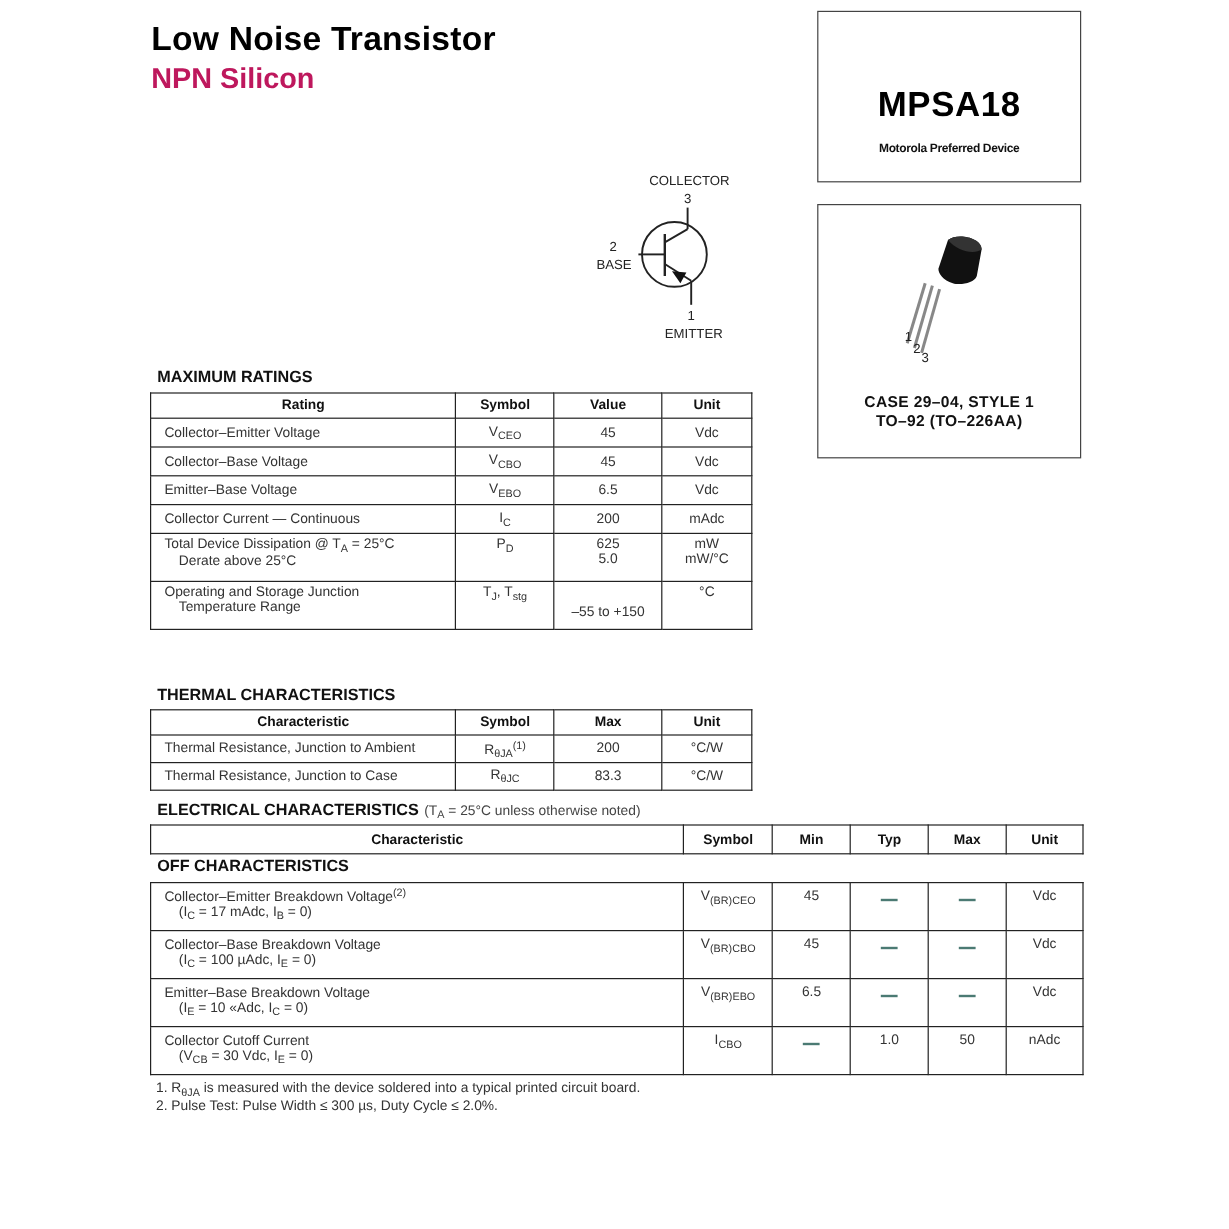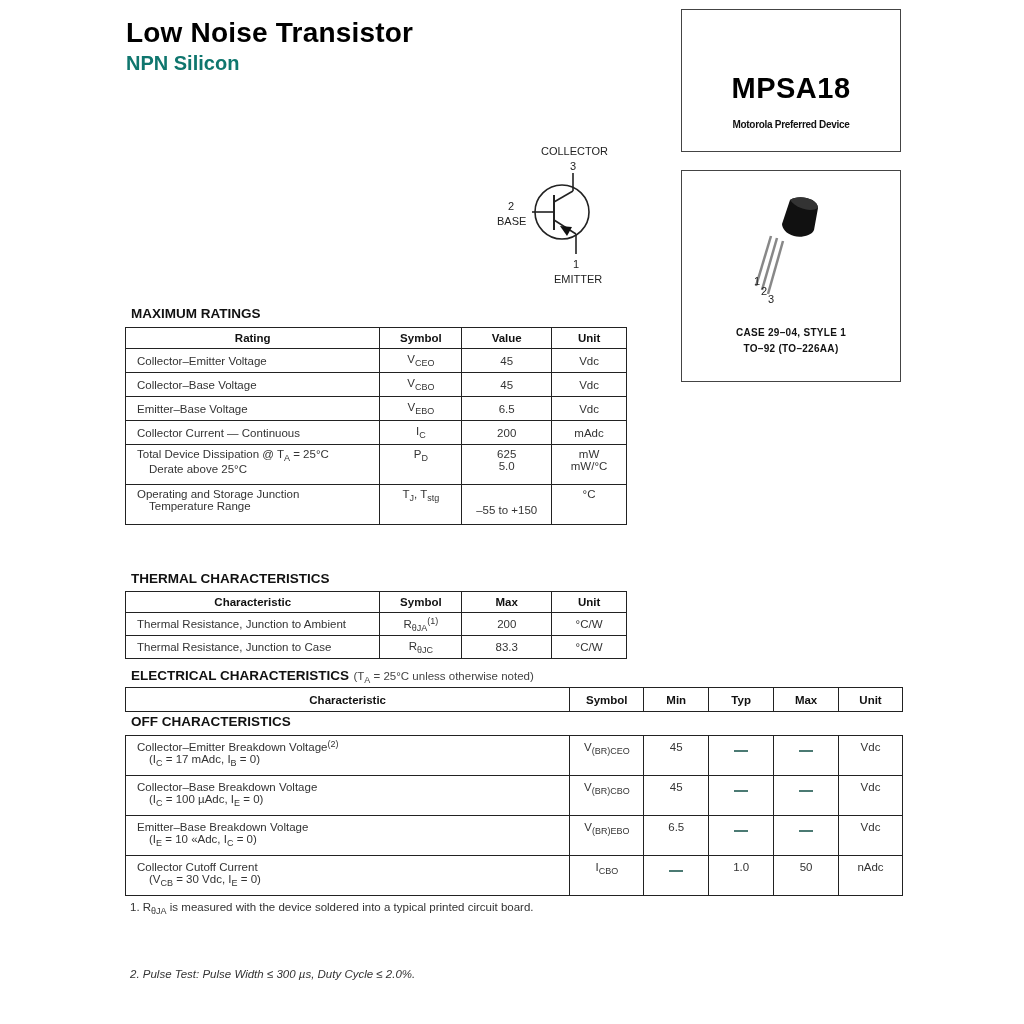--- a/index.html
+++ b/index.html
@@ -1,25 +1,25 @@
 <!DOCTYPE html>
 <html><head>
 <meta charset="utf-8">
 <style>
   html, body { margin: 0; padding: 0; background: #ffffff; }
   body { width: 1024px; height: 1024px; position: relative; overflow: hidden;
          font-family: "Liberation Sans", sans-serif; color: #1a1a1a; }
   .abs { position: absolute; }
   .title { left: 126px; top: 17px; font-size: 28px; font-weight: bold; color: #000; letter-spacing: 0.2px; }
-  .subtitle { left: 126px; top: 52px; font-size: 20px; font-weight: bold; color: #0f766e; }
+  .subtitle { left: 126px; top: 52px; font-size: 24px; font-weight: bold; color: #be185d; }
   .partbox { left: 681px; top: 9px; width: 220px; height: 143px; border: 1.5px solid #444; box-sizing: border-box; }
   .partnum { position: absolute; left: 0; right: 0; top: 62px; text-align: center; font-size: 29px; font-weight: bold; color: #000; letter-spacing: 0.5px; }
   .preferred { position: absolute; left: 0; right: 0; top: 109px; text-align: center; font-size: 10px; font-weight: bold; color: #111; letter-spacing: -0.3px; }
   .casebox { left: 681px; top: 170px; width: 220px; height: 212px; border: 1.5px solid #444; box-sizing: border-box; }
-  .caseline { position: absolute; left: 0; right: 0; text-align: center; font-size: 10px; font-weight: bold; color: #111; letter-spacing: 0.3px; }
+  .caseline { position: absolute; left: 0; right: 0; text-align: center; font-size: 13px; font-weight: bold; color: #111; letter-spacing: 0.3px; }
   .pin-num { position: absolute; font-size: 11px; color: #222; }
   .schem-label { position: absolute; font-size: 11px; color: #222; }
   .sec-head { font-size: 13.5px; font-weight: bold; color: #111; }
   table { border-collapse: collapse; position: absolute; }
   td, th { border: 1.6px solid #222; font-size: 11.5px; color: #333; padding: 0; vertical-align: top; }
   th { font-weight: bold; color: #111; text-align: center; vertical-align: middle; height: 20px; }
   td.c { text-align: center; }
   td.l { padding-left: 11px; }
   .line2 { padding-left: 12px; }
   sub { font-size: 9px; vertical-align: -3px; }
@@ -247,13 +247,13 @@
         <td class="c" style="padding-top:5px"><span>I</span><sub>CBO</sub></td>
         <td class="c" style="padding-top:8px"><span class="dash"></span></td>
         <td class="c" style="padding-top:5px">1.0</td>
         <td class="c" style="padding-top:5px">50</td>
         <td class="c" style="padding-top:5px">nAdc</td>
       </tr>
     </tbody>
 </table>
 
 <div class="abs foot" style="top:901px;"><span>1.  R</span><sub>θJA</sub><span> is measured with the device soldered into a typical printed circuit board.</span></div>
-<div class="abs foot" style="top:968px;font-style:italic;">2.  Pulse Test: Pulse Width ≤ 300 µs, Duty Cycle ≤ 2.0%.</div>
+<div class="abs foot" style="top:916px;">2.  Pulse Test: Pulse Width ≤ 300 µs, Duty Cycle ≤ 2.0%.</div>
 
 </body></html>

